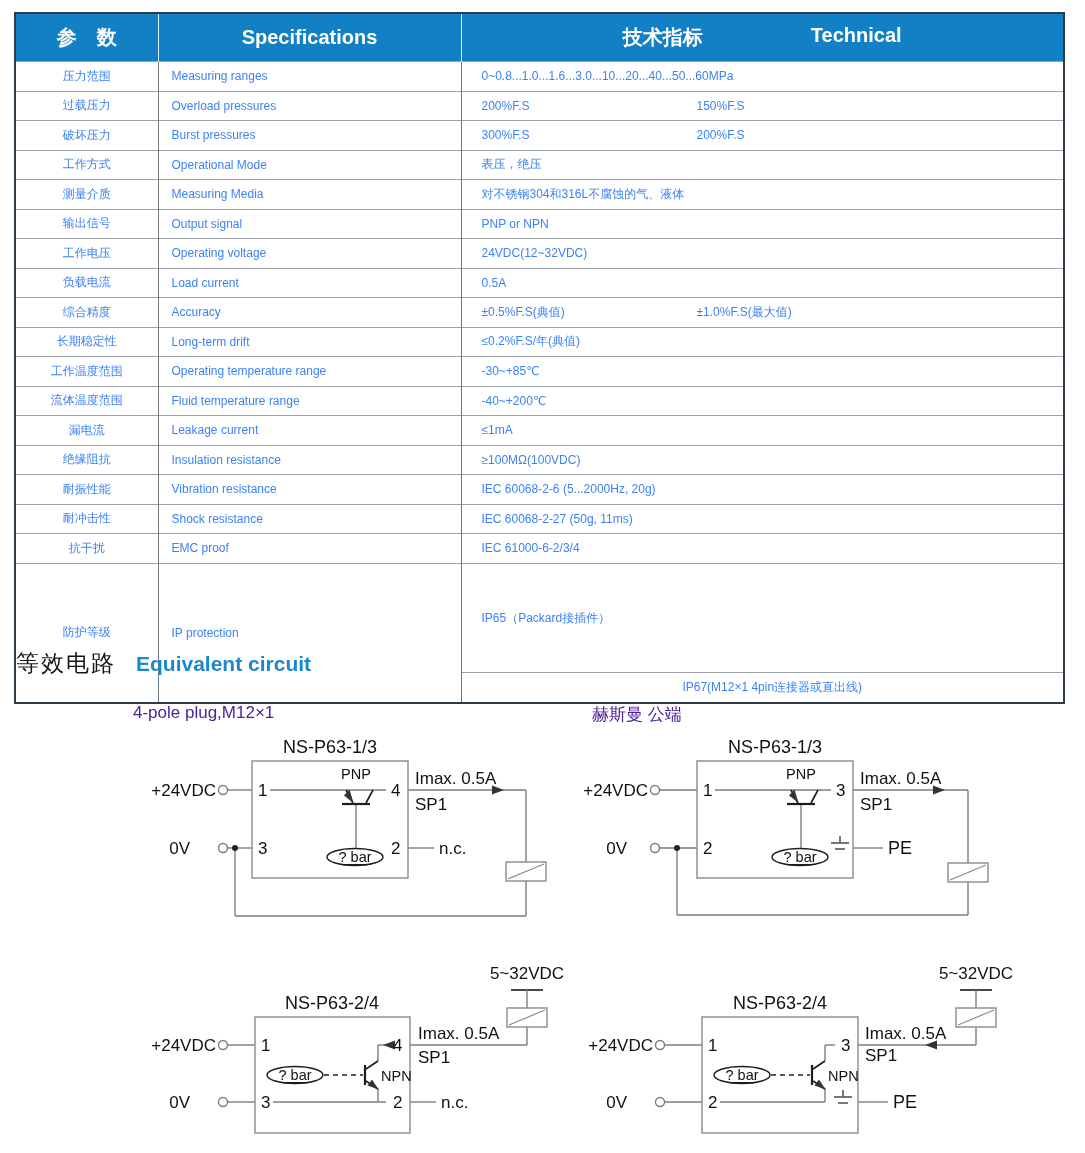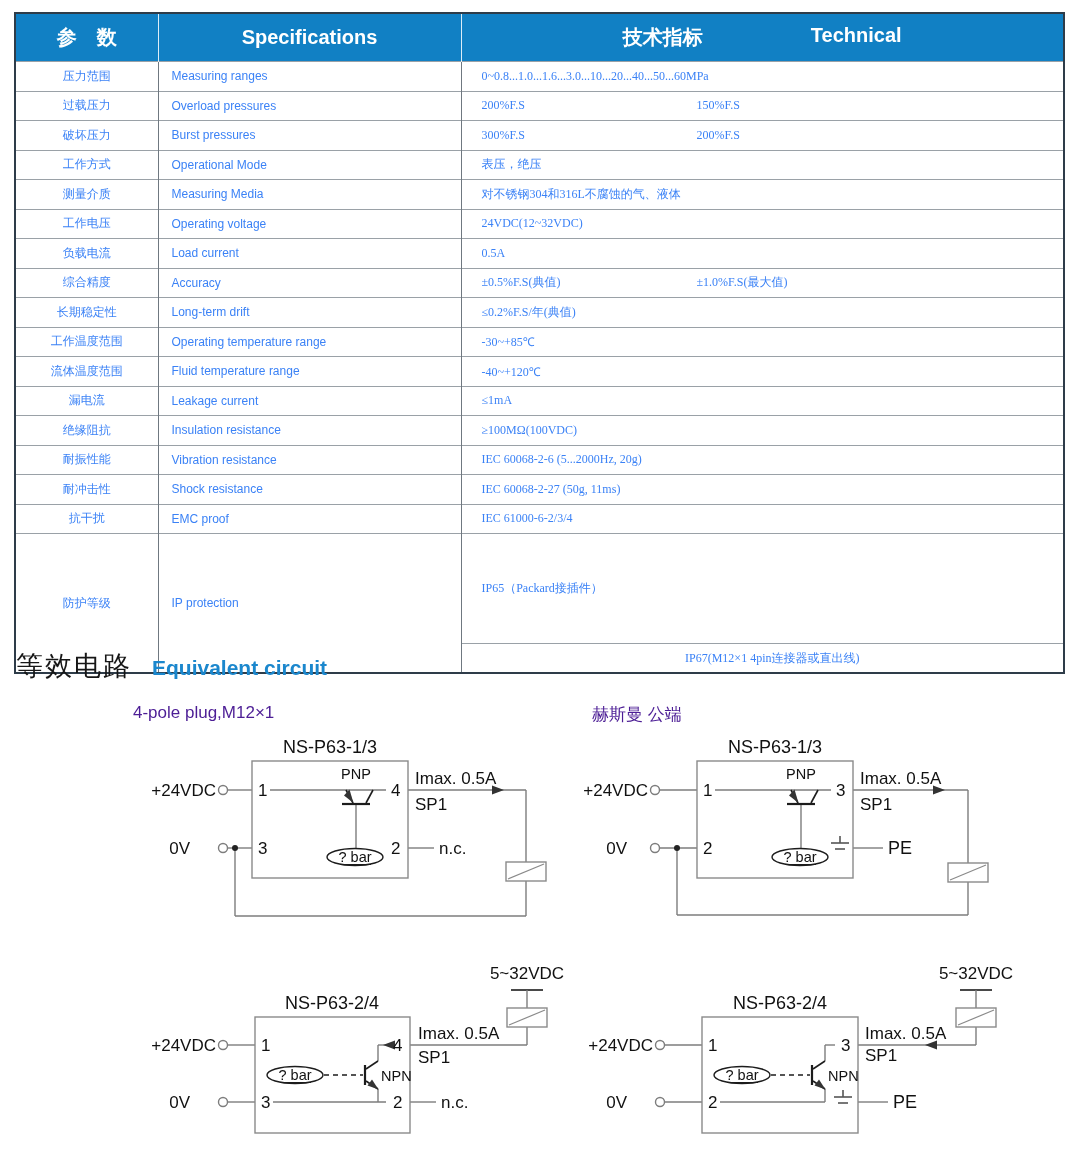--- a/index.html
+++ b/index.html
@@ -29,29 +29,29 @@
   }
   .spec-table th:first-child{border-left:none;}
   .spec-table th.h3 .hwrap{display:flex;justify-content:center;gap:108px;}
   .spec-table td{
     font-size:12px;color:#3b82f6;height:28.5px;padding:0;
     border-top:1px solid var(--line-h);border-left:1px solid var(--line-v);
     vertical-align:middle;white-space:nowrap;overflow:hidden;
   }
   .spec-table td:first-child{border-left:none;text-align:center;}
   .spec-table td.c-en{padding-left:13px;}
-  .spec-table td.c-val{padding-left:20px;font-family:Liberation Serif, serif;}
+  .spec-table td.c-val{padding-left:20px;}
   .spec-table tr.double{height:57px;}
   .spec-table tr.double td.c-val{padding-left:0;}
   .subrow{height:28.5px;line-height:28.5px;padding-left:20px;margin-top:40px;}
   .subrow.sub2{border-top:1px solid var(--line-h);text-align:center;}
   .v-first{display:inline-block;min-width:215px;}
   
   .sec-title{position:absolute;left:16px;top:648px;display:flex;gap:20px;align-items:baseline;}
-  .sec-title .t-cn{font-size:27px;color:#161616;letter-spacing:2px;}
+  .sec-title .t-cn{font-size:23px;color:#161616;letter-spacing:2px;}
   .sec-title .t-en{font-size:21px;font-weight:bold;color:var(--accent);}
   .plug-label{position:absolute;top:703px;font-size:17px;color:#4c1d95;}
   
   svg.circ{position:absolute;overflow:visible;}
   svg.circ text{font-family:"Liberation Sans","DejaVu Sans",sans-serif;font-size:17px;fill:#111;}
   svg.circ text.model{font-size:18px;}
   svg.circ text.pin{font-size:17px;}
   svg.circ text.small{font-size:14.5px;}
   svg.circ text.big{font-size:18px;}
   .wire{stroke:var(--wire);stroke-width:1.4;fill:none;}
@@ -110,20 +110,25 @@
           <td class="c-cn">工作方式</td>
           <td class="c-en">Operational Mode</td>
           <td class="c-val"><span>表压，绝压</span></td>
         </tr>
         <tr>
           <td class="c-cn">测量介质</td>
           <td class="c-en">Measuring Media</td>
           <td class="c-val"><span>对不锈钢304和316L不腐蚀的气、液体</span></td>
         </tr>
         <tr>
+          <td class="c-cn">输出信号</td>
+          <td class="c-en">Output signal</td>
+          <td class="c-val"><span>PNP or NPN</span></td>
+        </tr>
+        <tr>
           <td class="c-cn">工作电压</td>
           <td class="c-en">Operating voltage</td>
           <td class="c-val"><span>24VDC(12~32VDC)</span></td>
         </tr>
         <tr>
           <td class="c-cn">负载电流</td>
           <td class="c-en">Load current</td>
           <td class="c-val"><span>0.5A</span></td>
         </tr>
         <tr>
@@ -137,21 +142,21 @@
           <td class="c-val"><span>≤0.2%F.S/年(典值)</span></td>
         </tr>
         <tr>
           <td class="c-cn">工作温度范围</td>
           <td class="c-en">Operating temperature range</td>
           <td class="c-val"><span>-30~+85℃</span></td>
         </tr>
         <tr>
           <td class="c-cn">流体温度范围</td>
           <td class="c-en">Fluid temperature range</td>
-          <td class="c-val"><span>-40~+120℃</span></td>
+          <td class="c-val"><span>-40~+200℃</span></td>
         </tr>
         <tr>
           <td class="c-cn">漏电流</td>
           <td class="c-en">Leakage current</td>
           <td class="c-val"><span>≤1mA</span></td>
         </tr>
         <tr>
           <td class="c-cn">绝缘阻抗</td>
           <td class="c-en">Insulation resistance</td>
           <td class="c-val"><span>≥100MΩ(100VDC)</span></td>

